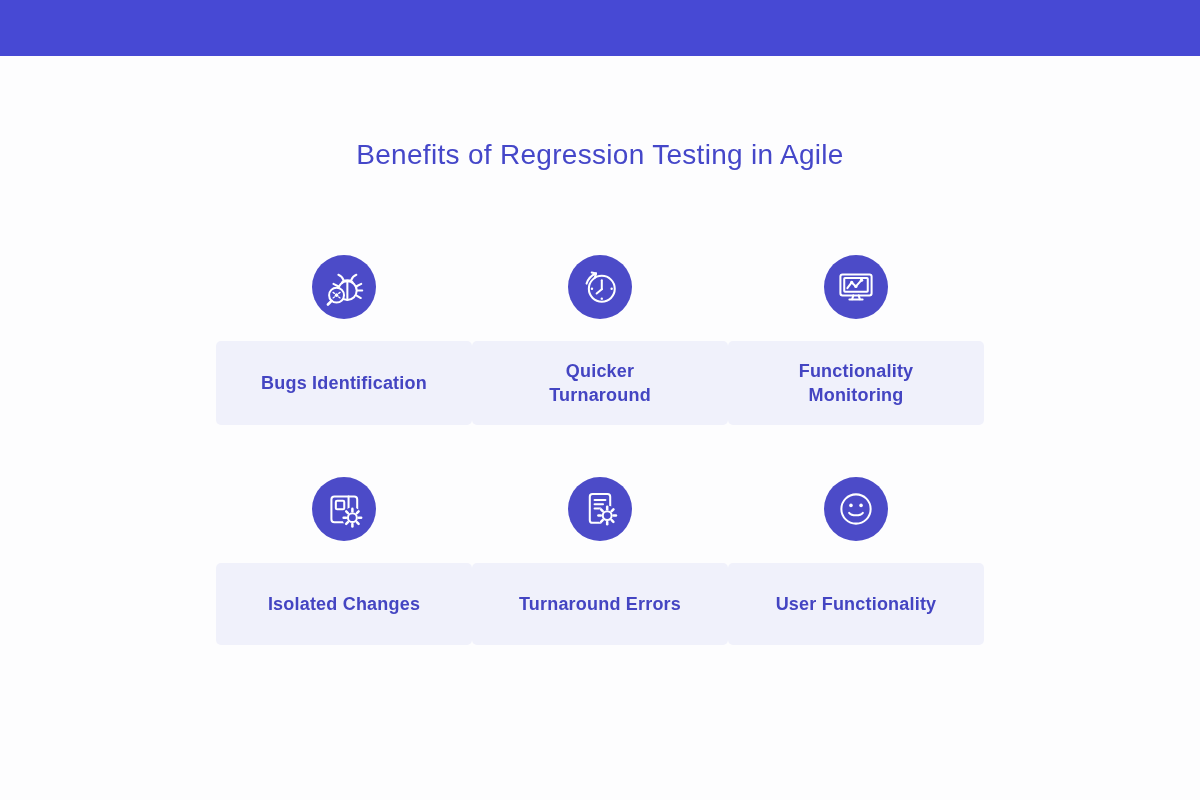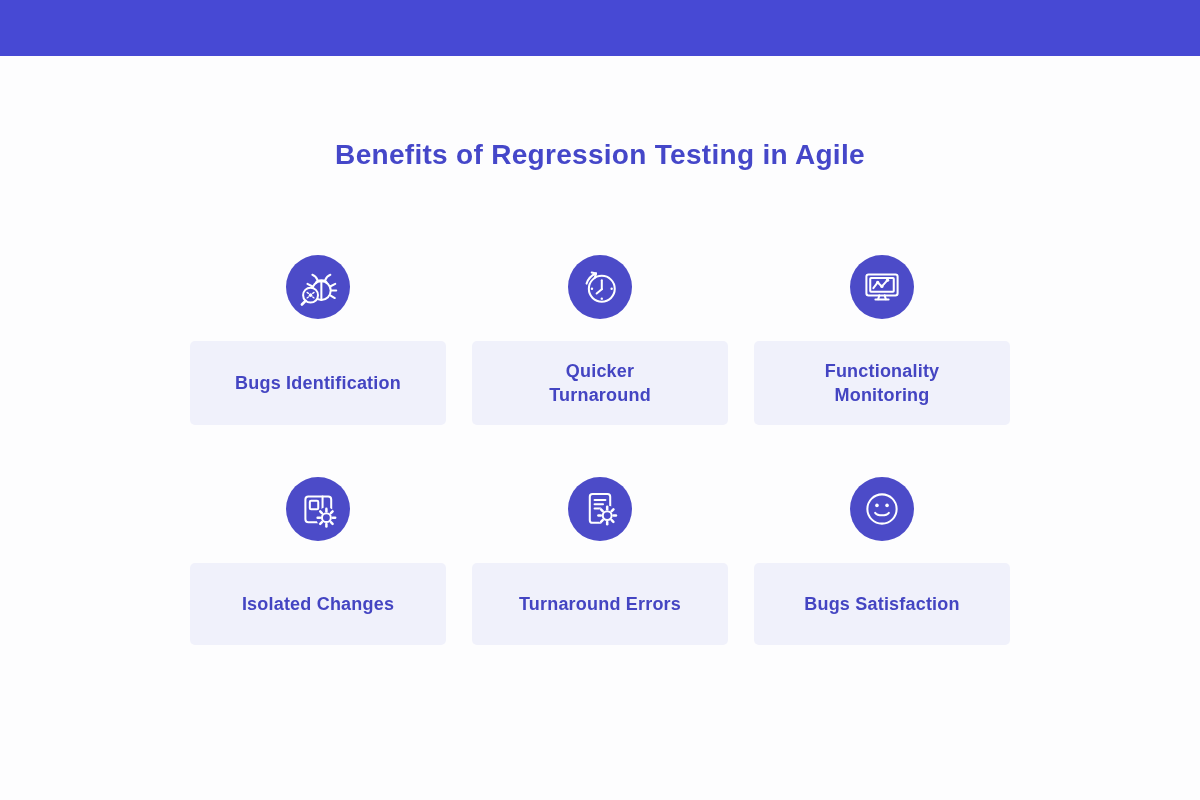--- a/index.html
+++ b/index.html
@@ -4,22 +4,22 @@
 <style>
   :root{
     --bar:#4749d4; --circle:#4c4bc8; --title:#4547c9; --label:#4445c2;
     --card-bg:#f0f1fb; --page-bg:#fdfdfe; --stroke:#ffffff;
   }
   html,body{margin:0;padding:0;background:var(--page-bg);}
   .canvas{position:relative;width:1200px;height:800px;background:var(--page-bg);
     overflow:hidden;font-family:"Liberation Sans",sans-serif;}
   .topbar{position:absolute;top:0;left:0;width:100%;height:56px;background:var(--bar);}
   .title{position:absolute;top:139px;left:0;width:100%;margin:0;text-align:center;
-    font-size:28px;font-weight:700;letter-spacing:.3px;color:var(--title);}
-  .row{position:absolute;left:0;width:100%;display:flex;justify-content:center;gap:26px;}
+    font-size:28px;font-weight:400;letter-spacing:.3px;color:var(--title);}
+  .row{position:absolute;left:0;width:100%;display:flex;justify-content:center;gap:0;}
   .row1{top:255px;}
   .row2{top:477px;}
   .col{width:256px;display:flex;flex-direction:column;align-items:center;}
   .icon-circle{width:64px;height:64px;border-radius:50%;background:var(--circle);
     display:flex;align-items:center;justify-content:center;margin-bottom:22px;}
   .icon-circle svg{width:48px;height:48px;display:block;}
   .card{width:100%;background:var(--card-bg);border-radius:5px;
     display:flex;align-items:center;justify-content:center;}
   .row1 .card{height:84px;}
   .row2 .card{height:82px;}
@@ -161,17 +161,17 @@
       <div class="col">
     <div class="icon-circle">
           <svg viewBox="0 0 40 40">
     <circle class="ln" cx="20" cy="20" r="12.2" stroke-width="1.8"></circle>
     <circle class="fl" cx="15.8" cy="17" r="1.5"></circle>
     <circle class="fl" cx="24.2" cy="17" r="1.5"></circle>
     <path class="ln" d="M14.3 23.2 C16.3 25.9 23.7 25.9 25.7 23.2" stroke-width="1.8"></path>
   </svg>
         </div>
     <div class="card">
-      <span class="label">Bugs Satisfaction</span>
+      <span class="label">User Functionality</span>
     </div>
   </div>
     </div>
 </div>
 
 </body></html>

